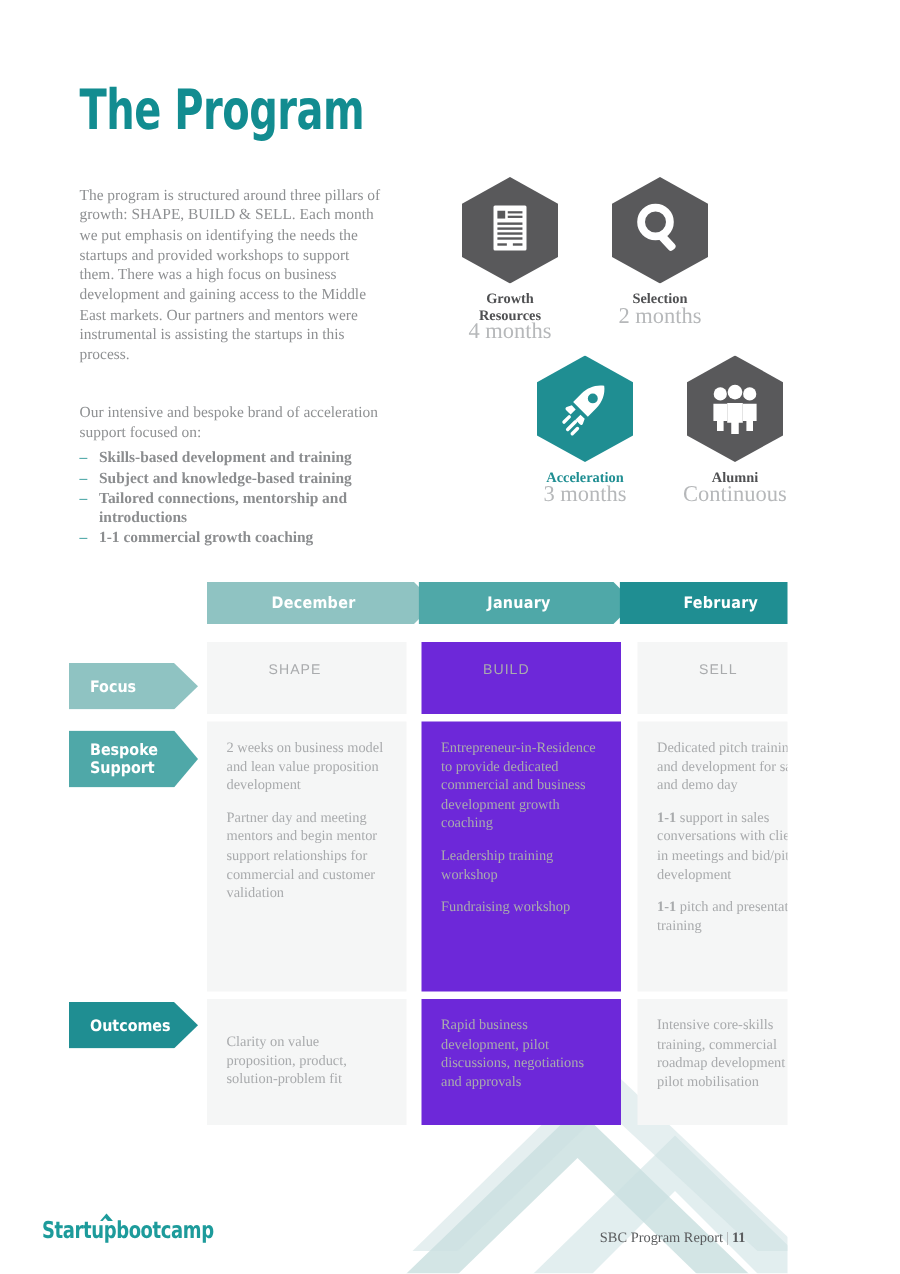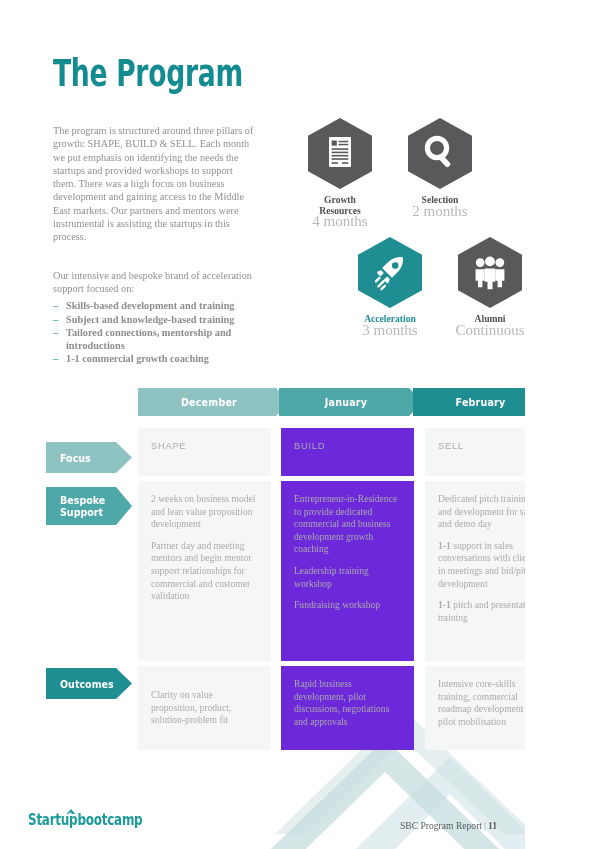--- a/index.html
+++ b/index.html
@@ -149,20 +149,21 @@
     font-size:9.6px;
     line-height:12.6px;
     color:#a9abad;
   }
   .tcell.white { background:#6d28d9; }
   .tcell .hd {
     font-family:"Liberation Sans", sans-serif;
     font-size:9.4px;
     letter-spacing:0.7px;
     color:#a9abad;
+    margin-left:28px;
   }
   .tcell p { margin:0 0 9px 0; }
   .tcell p:last-child { margin-bottom:0; }
   .tcell b { font-weight:bold; }
 
   
   #logo {
     position:absolute;
     left:28px; top:811px;
     font-family:"DejaVu Sans Condensed","Liberation Sans Narrow","Liberation Sans", sans-serif;

